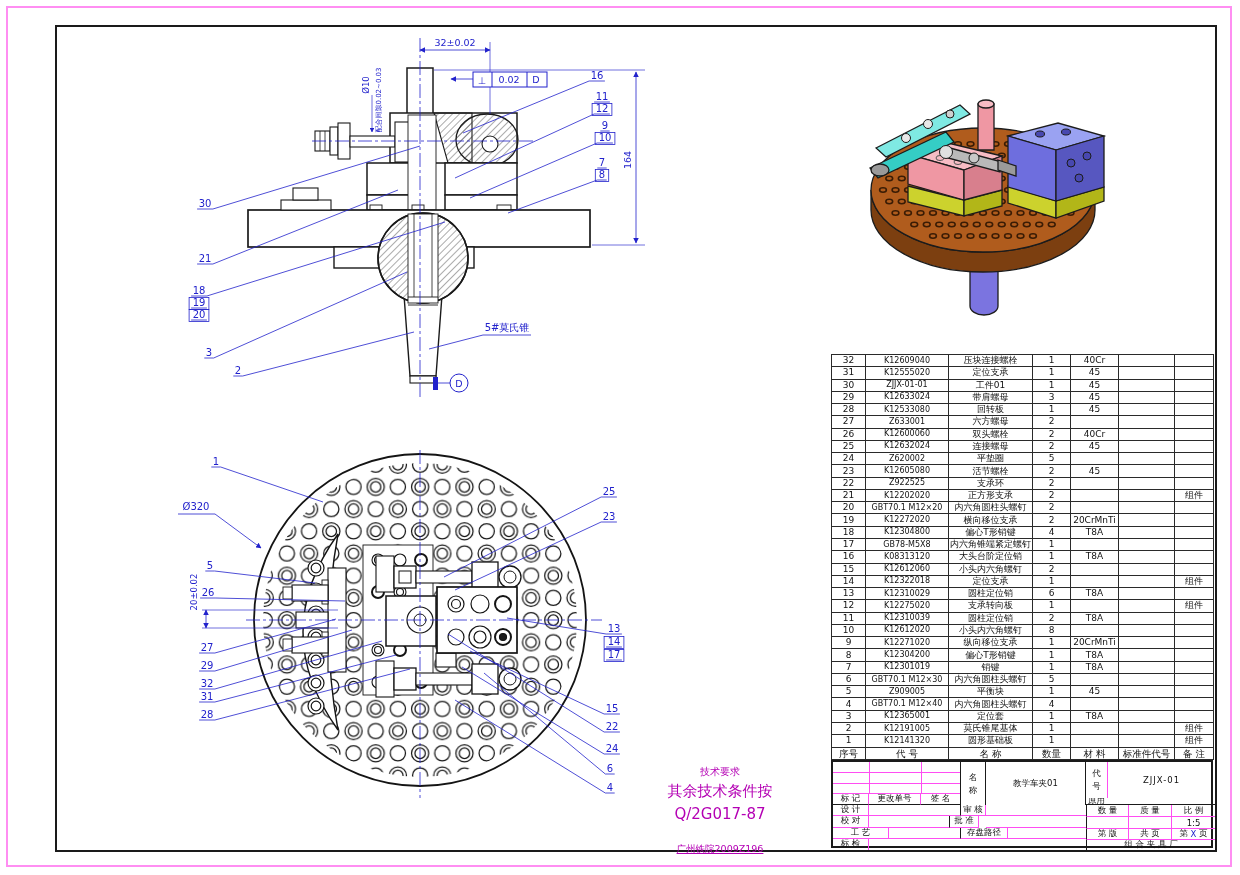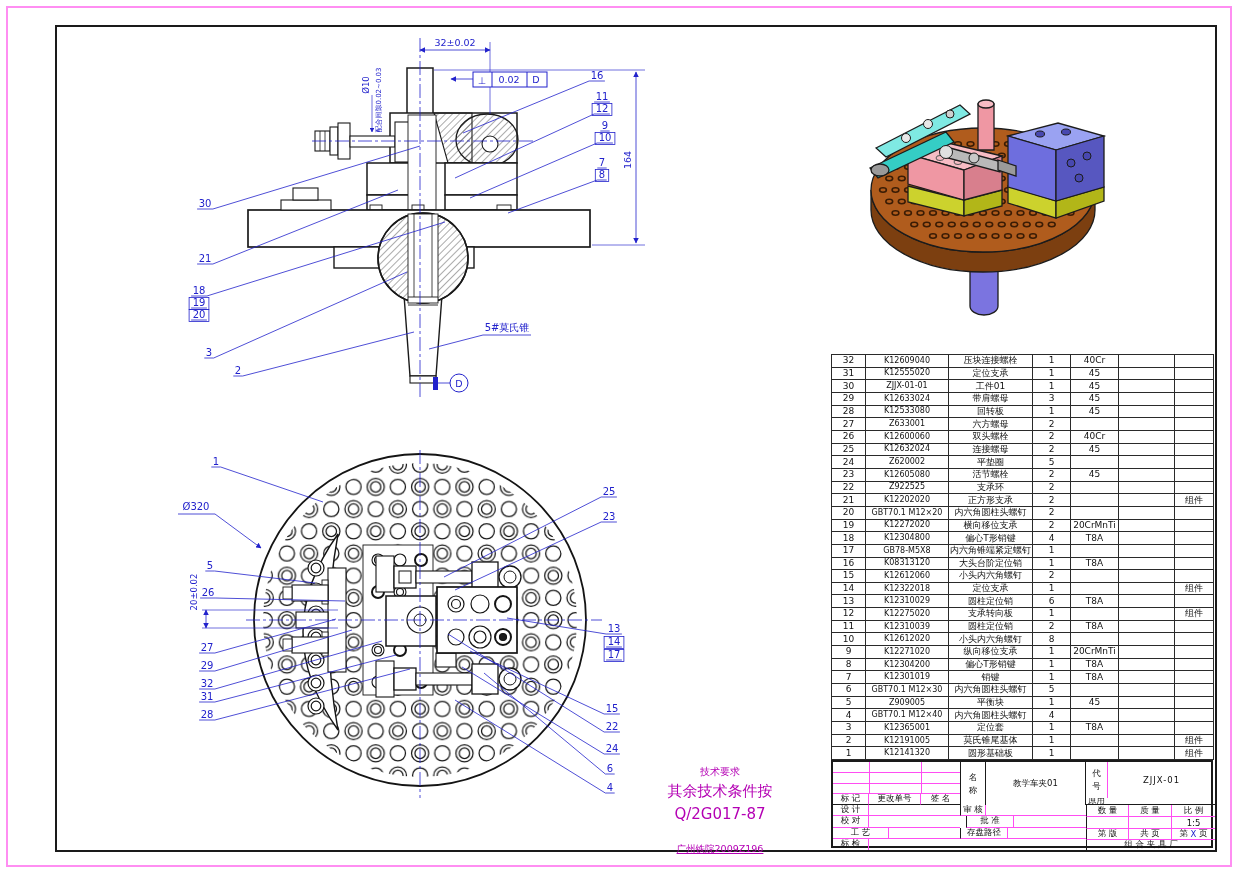--- a/index.html
+++ b/index.html
@@ -791,20 +791,29 @@
       </tr>
       <tr>
         <td class="c0">1</td>
         <td class="c1">K12141320</td>
         <td class="c2">圆形基础板</td>
         <td class="c3">1</td>
         <td class="c4"></td>
         <td class="c5"></td>
         <td class="c6">组件</td>
       </tr>
+      <tr>
+        <td class="hd c0">序号</td>
+        <td class="hd c1">代  号</td>
+        <td class="hd c2">名  称</td>
+        <td class="hd c3">数量</td>
+        <td class="hd c4">材  料</td>
+        <td class="hd c5">标准件代号</td>
+        <td class="hd c6">备 注</td>
+      </tr>
     </tbody>
 </table>
 
 <div class="abs tb">
 
   <div class="cell mgb" style="left:0;top:0;width:127px;height:10.75px"></div>
   <div class="cell mgb" style="left:0;top:10.75px;width:127px;height:10.75px"></div>
   <div class="cell mgb" style="left:0;top:21.5px;width:127px;height:10.75px"></div>
   <div class="cell mgr bkb" style="left:0;top:32.25px;width:36px;height:10.75px">标 记</div>
   <div class="cell mgr bkb" style="left:36px;top:32.25px;width:52px;height:10.75px">更改单号</div>
@@ -828,21 +837,21 @@
   <div class="cell mgr mgb" style="left:0;top:43px;width:36px;height:11.25px">设 计</div>
   <div class="cell mgb" style="left:36px;top:43px;width:91px;height:11.25px"></div>
   <div class="cell mgr mgb" style="left:0;top:54.25px;width:36px;height:11.25px">校 对</div>
   <div class="cell mgb" style="left:36px;top:54.25px;width:91px;height:11.25px"></div>
   <div class="cell mgr mgb" style="left:0;top:65.5px;width:56px;height:11.25px">工 艺</div>
   <div class="cell mgb" style="left:36px;top:65.5px;width:91px;height:11.25px"></div>
   <div class="cell mgr" style="left:0;top:76.75px;width:36px;height:11.25px">标 检</div>
 
   <div class="cell mgr mgb" style="left:127px;top:43px;width:26px;height:11.25px;border-left:1.4px solid var(--ink)">审 核</div>
   <div class="cell mgb" style="left:153px;top:43px;width:100px;height:11.25px"></div>
-  <div class="cell mgr mgb" style="left:133px;top:54.25px;width:48px;height:11.25px;border-left:1.4px solid var(--ink)">批 准</div>
+  <div class="cell mgr mgb" style="left:116px;top:54.25px;width:30px;height:11.25px;border-left:1.4px solid var(--ink)">批 准</div>
   <div class="cell mgb" style="left:153px;top:54.25px;width:100px;height:11.25px"></div>
   <div class="cell mgr tiny mgb" style="left:127px;top:65.5px;width:48px;height:11.25px;border-left:1.4px solid var(--ink)">存盘路径</div>
   <div class="cell mgb" style="left:153px;top:65.5px;width:100px;height:11.25px"></div>
 
   <div class="cell mgr mgb" style="left:253px;top:43px;width:43px;height:12px;border-left:1.4px solid var(--ink)">数  量</div>
   <div class="cell mgr mgb" style="left:296px;top:43px;width:43px;height:12px">质  量</div>
   <div class="cell mgb" style="left:339px;top:43px;width:43px;height:12px">比  例</div>
   <div class="cell mgr mgb" style="left:253px;top:55px;width:43px;height:12px;border-left:1.4px solid var(--ink)"></div>
   <div class="cell mgr mgb" style="left:296px;top:55px;width:43px;height:12px"></div>
   <div class="cell mgb blue" style="left:339px;top:55px;width:43px;height:12px">1:5</div>

